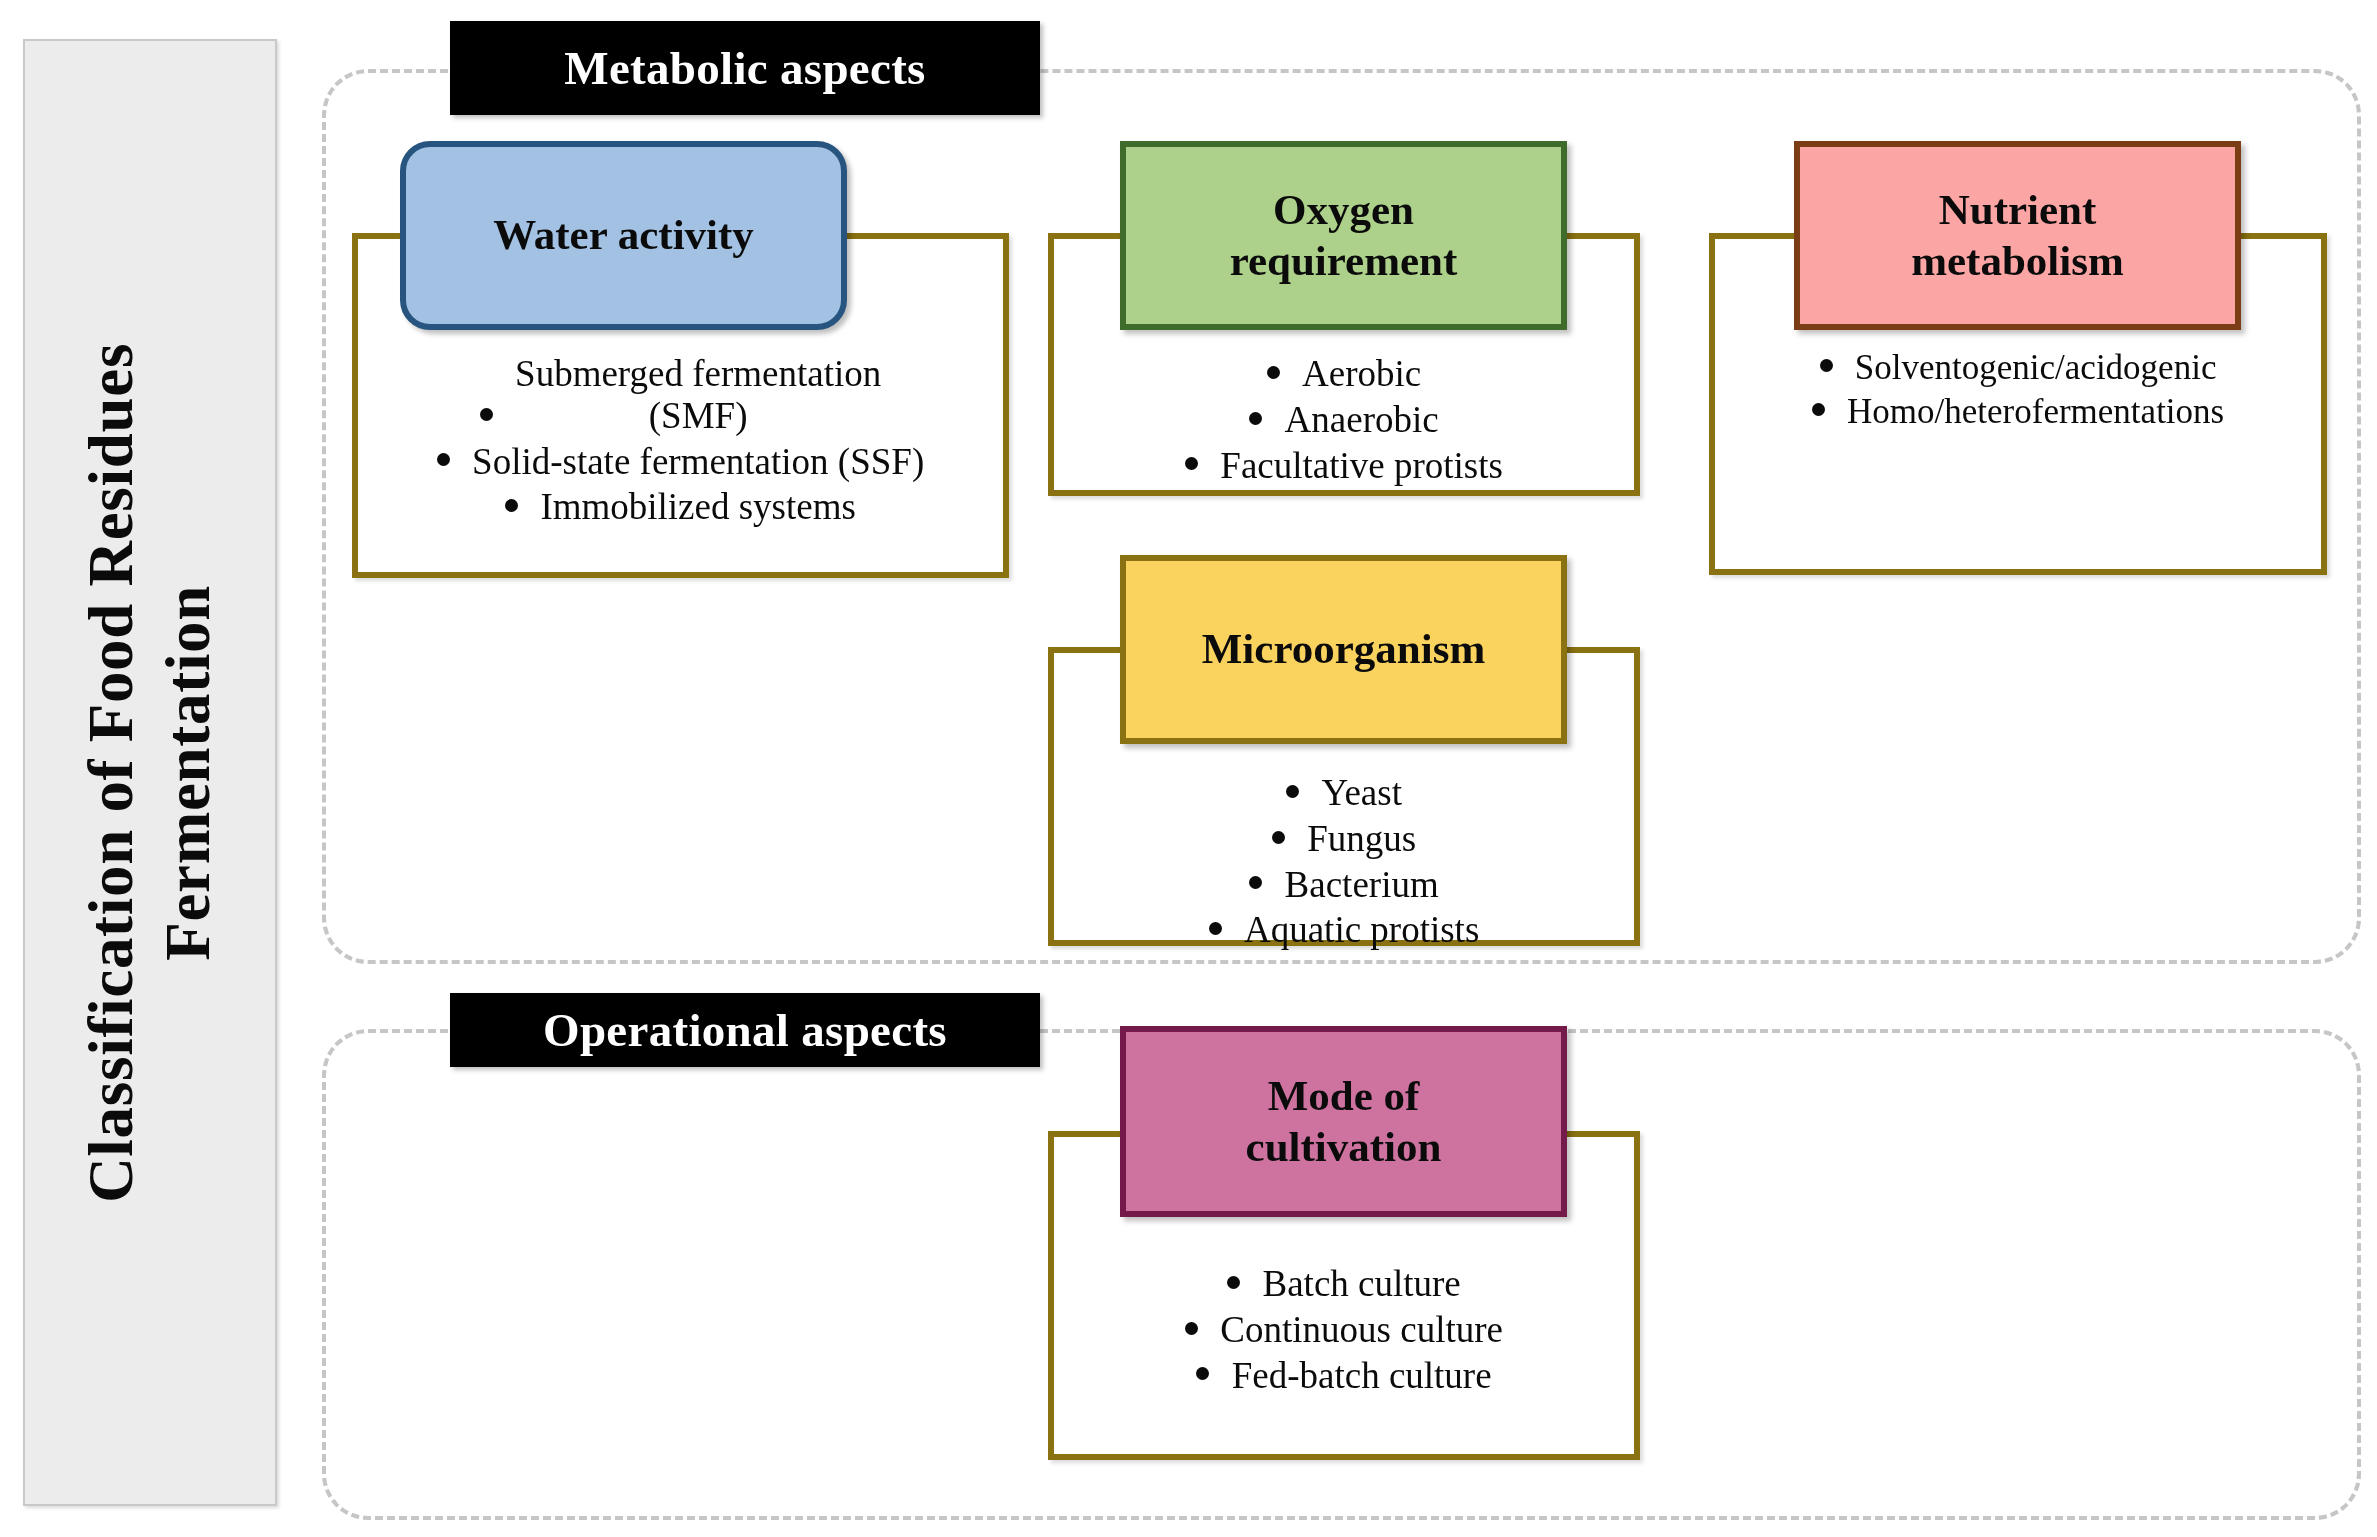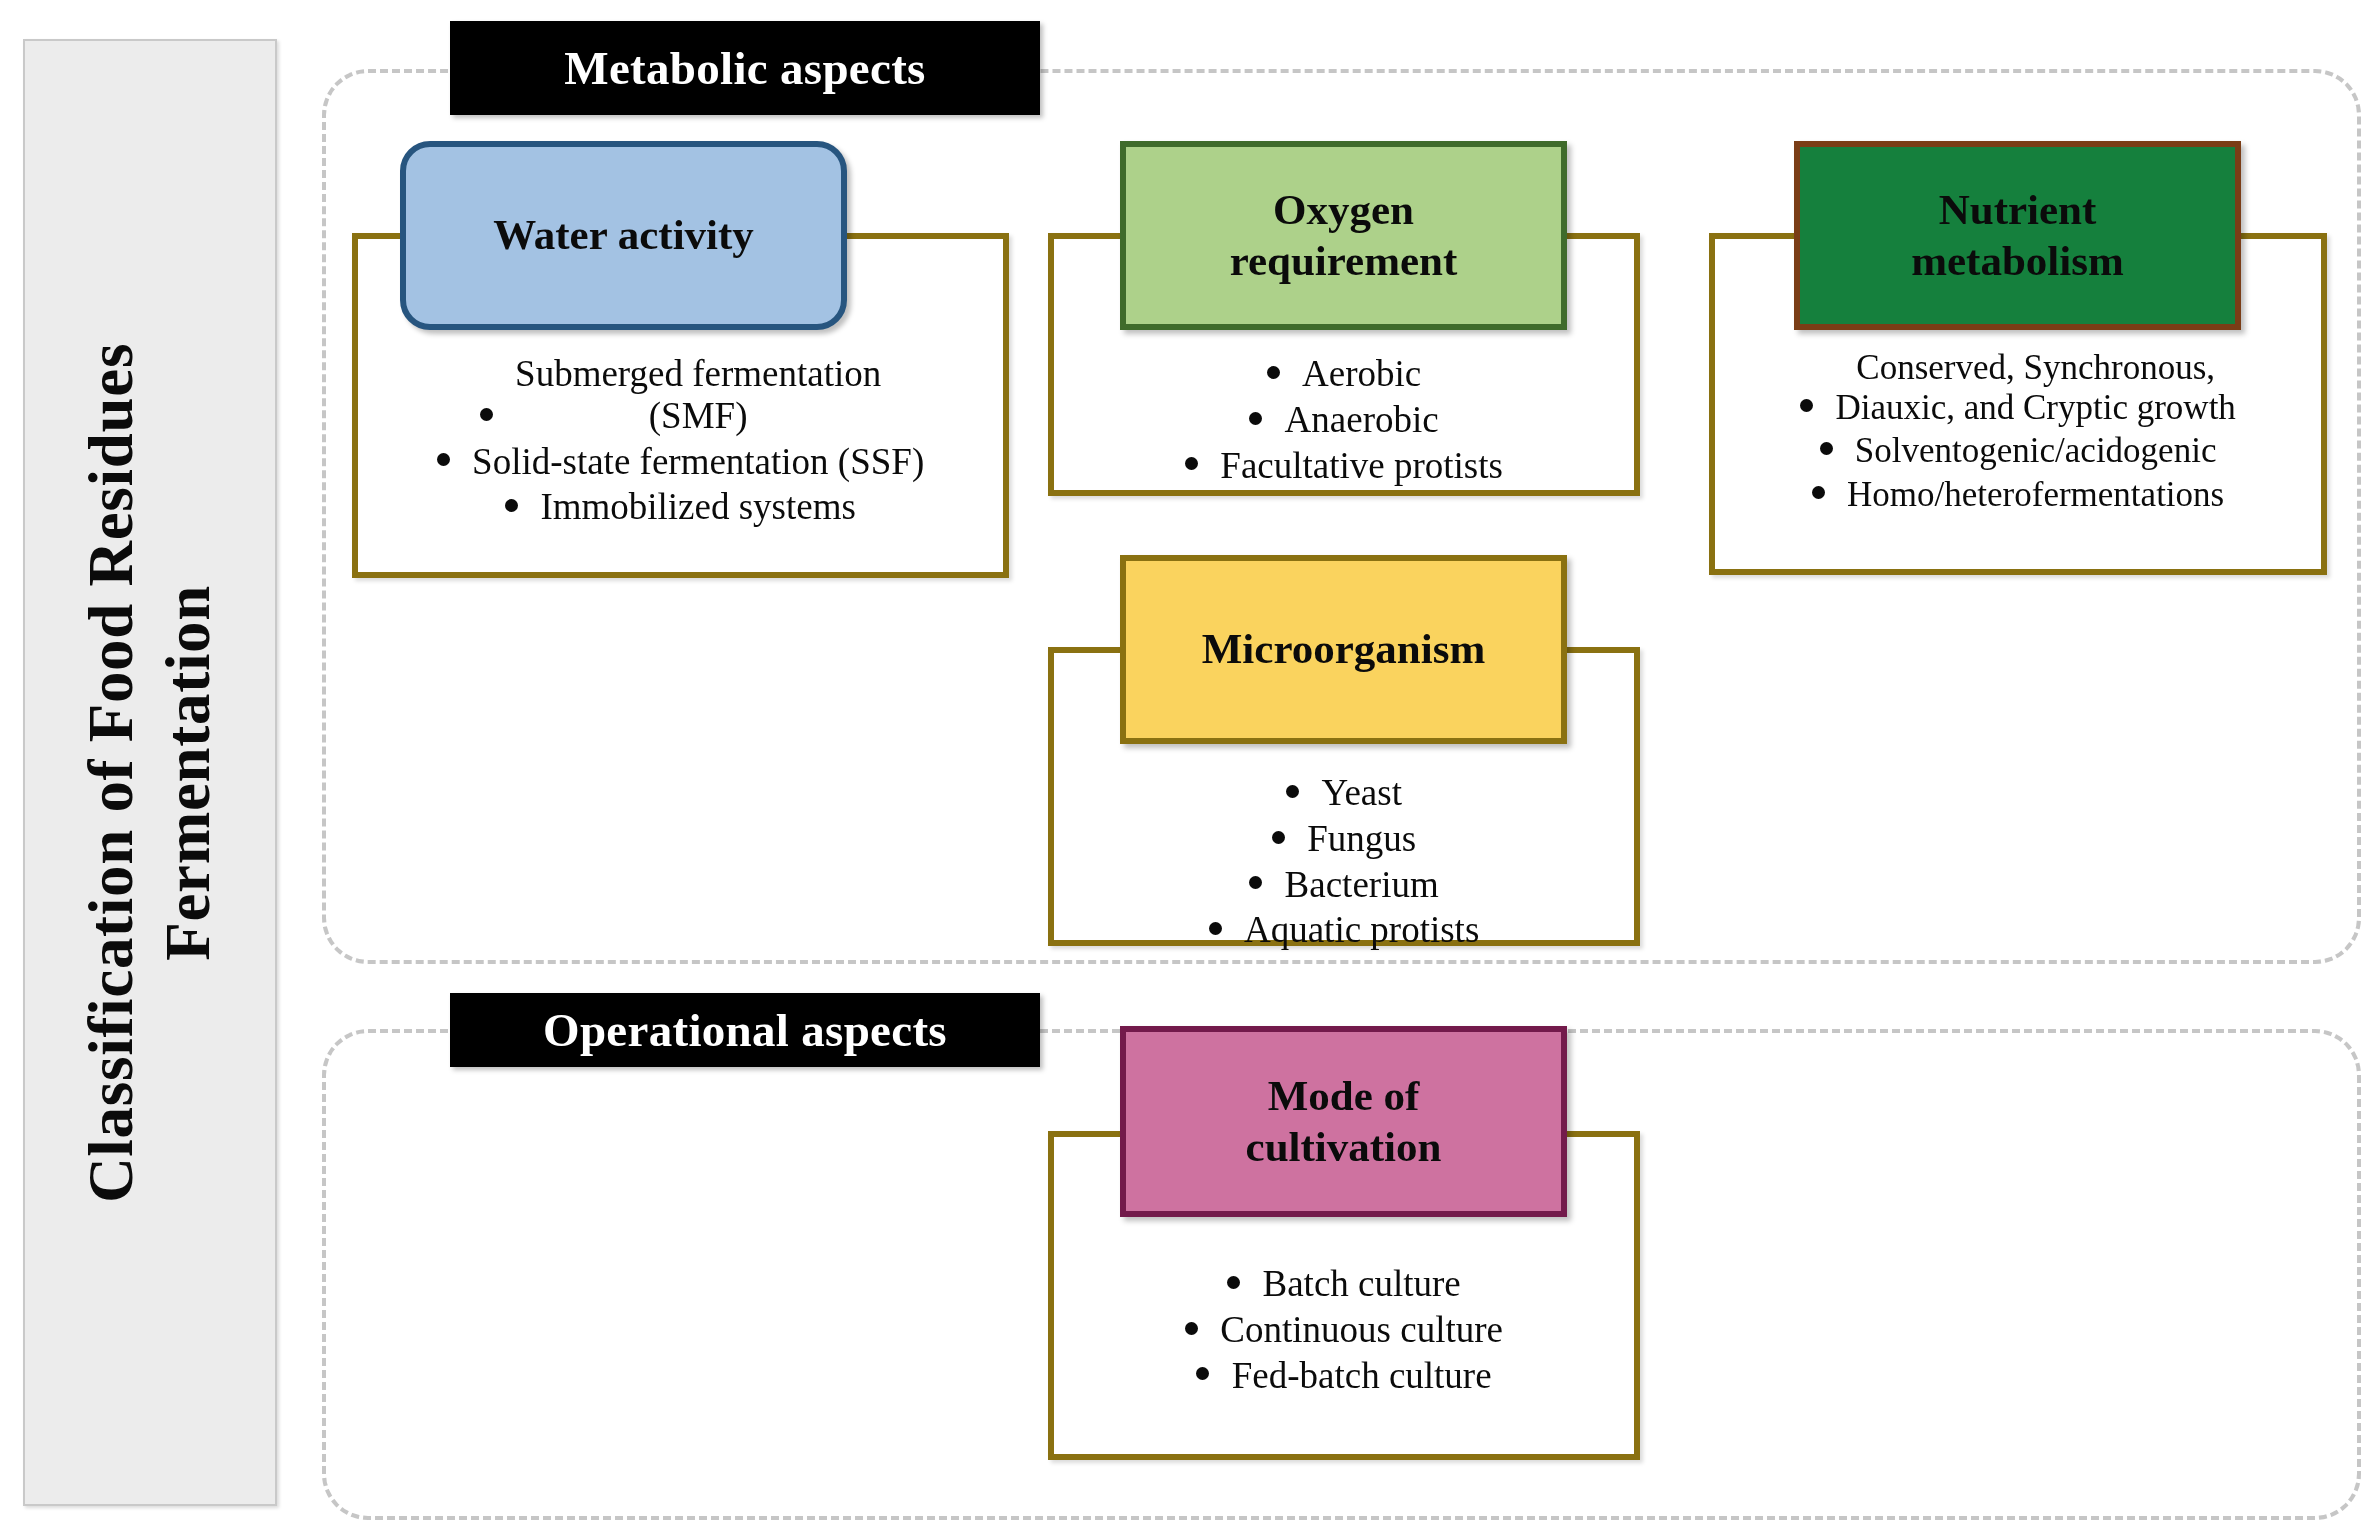--- a/index.html
+++ b/index.html
@@ -134,25 +134,23 @@
 requirement</div>
     <ul class="unit-list">
       <li><span class="dot"></span><span class="li-inner">Aerobic</span></li>
       <li><span class="dot"></span><span class="li-inner">Anaerobic</span></li>
       <li><span class="dot"></span><span class="li-inner">Facultative protists</span></li>
     </ul>
   </div>
 
   <div class="unit" id="unit-nutrient">
     <div class="unit-frame" style="border-color: rgb(138, 113, 17);"></div>
-    <div class="unit-header" style="background: #15803d; border-color: rgb(122, 61, 22); white-space: pre-line;">Nutrient
+    <div class="unit-header" style="background: #fca5a5; border-color: rgb(122, 61, 22); white-space: pre-line;">Nutrient
 metabolism</div>
     <ul class="unit-list">
-      <li><span class="dot"></span><span class="li-inner">Conserved, Synchronous,
-Diauxic, and Cryptic growth</span></li>
       <li><span class="dot"></span><span class="li-inner">Solventogenic/acidogenic</span></li>
       <li><span class="dot"></span><span class="li-inner">Homo/heterofermentations</span></li>
     </ul>
   </div>
 
   <div class="unit" id="unit-micro">
     <div class="unit-frame" style="border-color: rgb(138, 113, 17);"></div>
     <div class="unit-header" style="background: rgb(250, 211, 94); border-color: rgb(138, 113, 17); white-space: pre-line;">Microorganism</div>
     <ul class="unit-list">
       <li><span class="dot"></span><span class="li-inner">Yeast</span></li>

